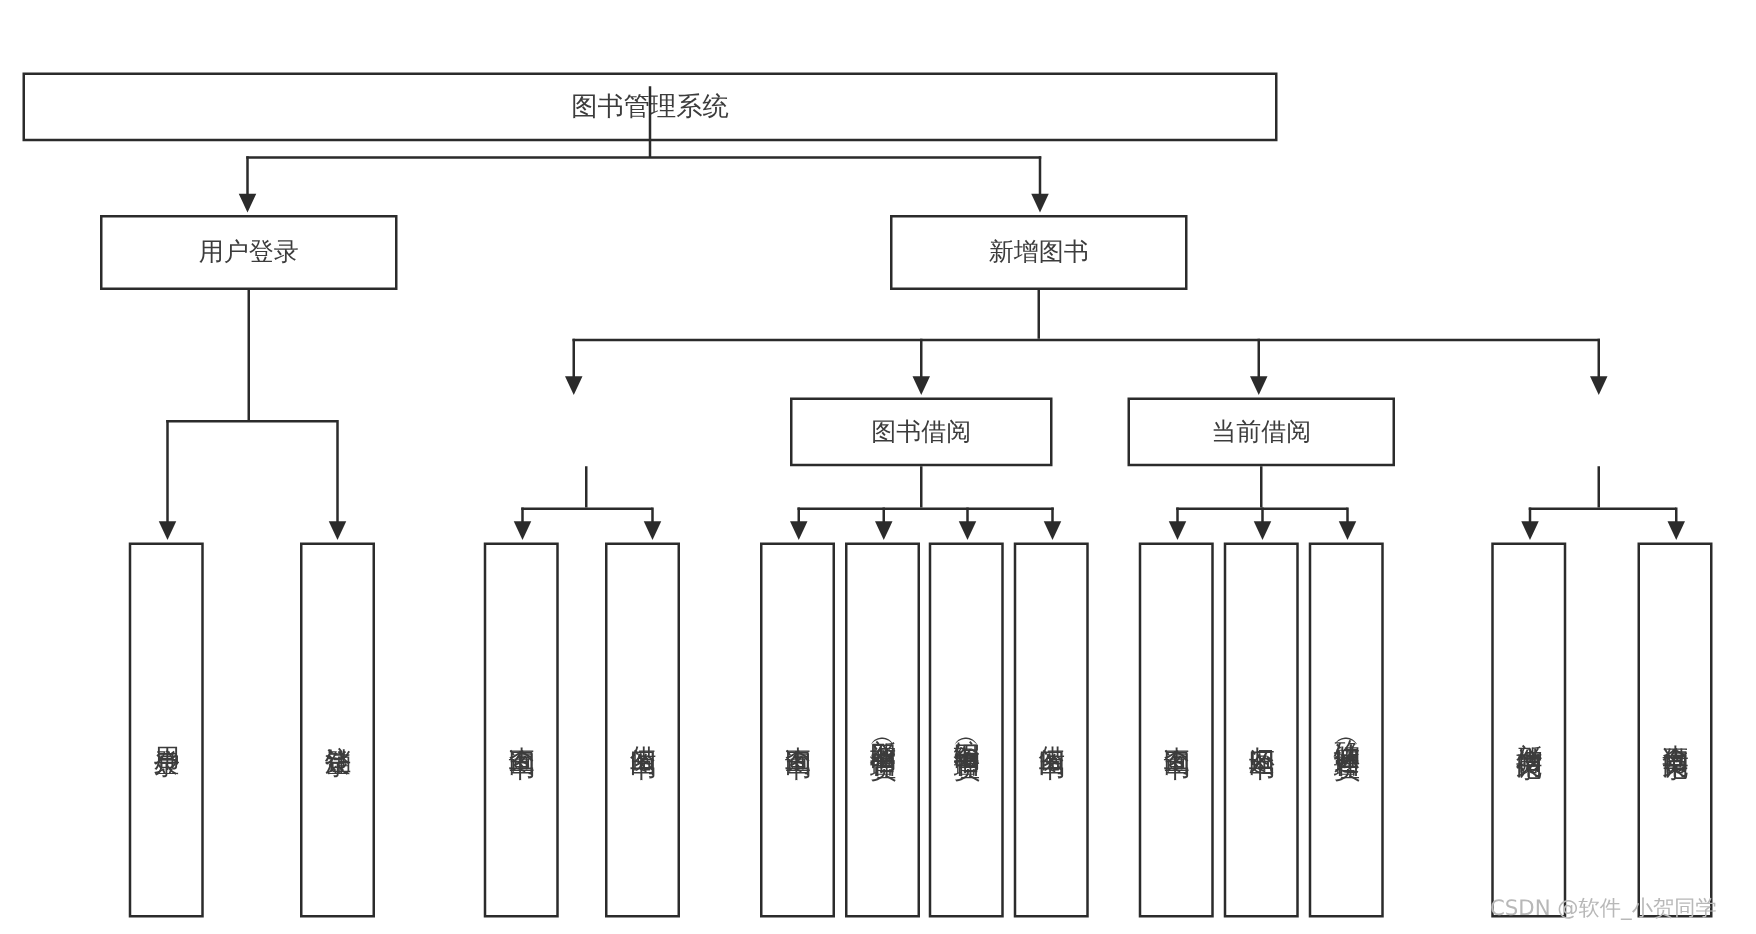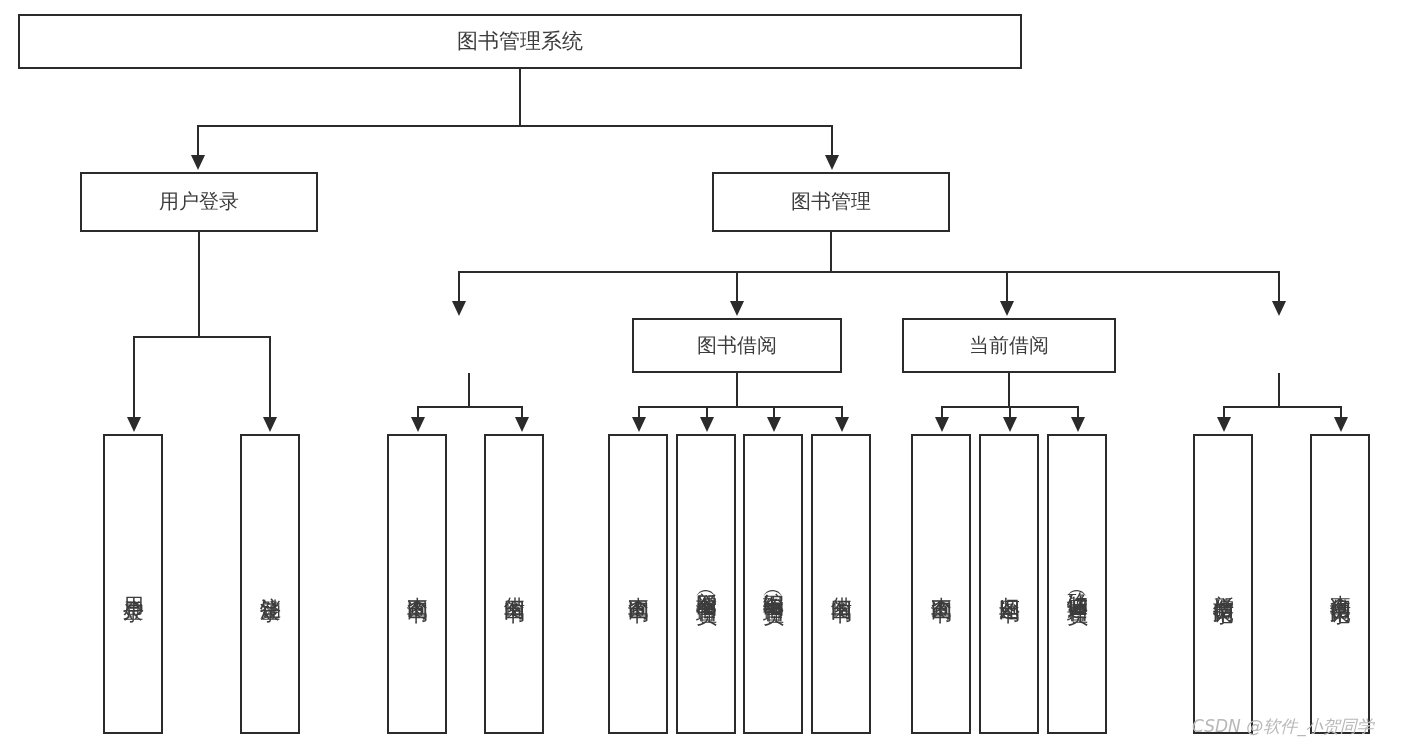--- a/index.html
+++ b/index.html
@@ -26,20 +26,21 @@
     background: #ffffff;
     display: flex;
     align-items: center;
     justify-content: center;
     color: #3c3c3c;
     text-align: center;
     line-height: 1.18;
   }
   .node.root {
     font-size: 21px;
+    margin-top: 44px;
   }
   .node.lvl2 {
     font-size: 20px;
   }
   .node.leaf {
     writing-mode: vertical-rl;
     text-orientation: upright;
     font-size: 21px;
     letter-spacing: 2px;
     padding: 6px 0;
@@ -64,41 +65,40 @@
     border-right: 7px solid transparent;
     border-top: 15px solid #2b2b2b;
   }
   
   .watermark {
     position: absolute;
     font-size: 17px;
     color: #b8b8b8;
     white-space: nowrap;
     font-family: "DejaVu Sans", "Liberation Sans", sans-serif;
-    font-style: italic;
   }
 </style>
 </head>
 <body>
 
 <div id="canvas">
 
   <div class="node root" style="left:18px; top:14px; width:1004px; height:55px;">图书管理系统</div>
 
   <div class="vline" style="left:519px; top:69px; height:57px;"></div>
 
   <div class="hline" style="left:197px; top:125px; width:636px;"></div>
   <div class="vline" style="left:197px; top:125px; height:32px;"></div>
   <div class="arrowhead" style="left:191px; top:155px;"></div>
   <div class="vline" style="left:831px; top:125px; height:32px;"></div>
   <div class="arrowhead" style="left:825px; top:155px;"></div>
 
   <div class="node lvl2" style="left:80px; top:172px; width:238px; height:60px;">用户登录</div>
 
-  <div class="node lvl2" style="left:712px; top:172px; width:238px; height:60px;">图书管理</div>
+  <div class="node lvl2" style="left:712px; top:172px; width:238px; height:60px;">新增图书</div>
 
   <div class="vline" style="left:198px; top:232px; height:104px;"></div>
   <div class="hline" style="left:133px; top:336px; width:137px;"></div>
   <div class="vline" style="left:133px; top:336px; height:83px;"></div>
   <div class="arrowhead" style="left:127px; top:417px;"></div>
   <div class="vline" style="left:269px; top:336px; height:83px;"></div>
   <div class="arrowhead" style="left:263px; top:417px;"></div>
 
   <div class="vline" style="left:830px; top:232px; height:39px;"></div>
   <div class="hline" style="left:458px; top:271px; width:822px;"></div>

